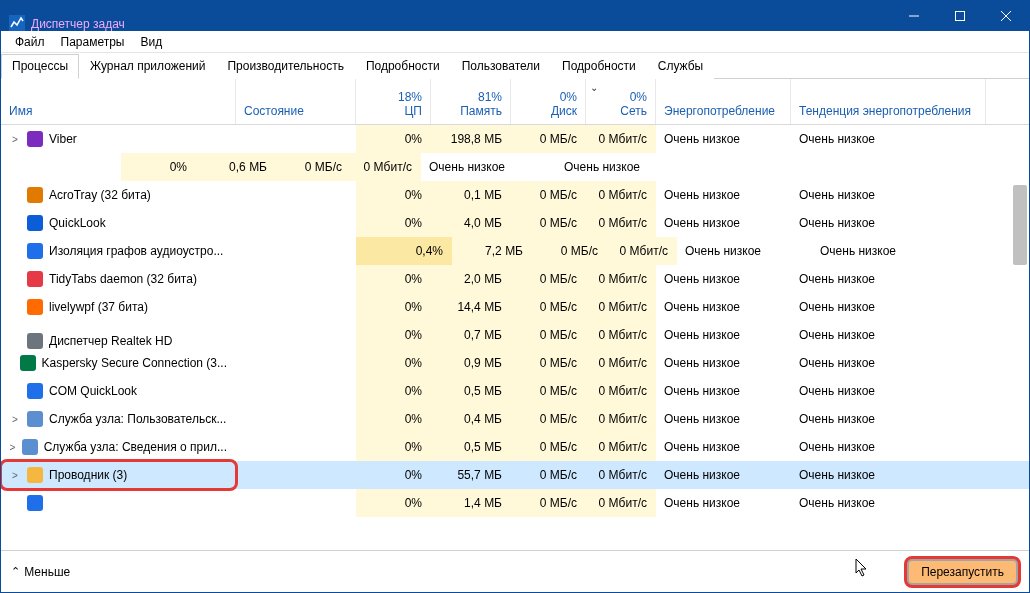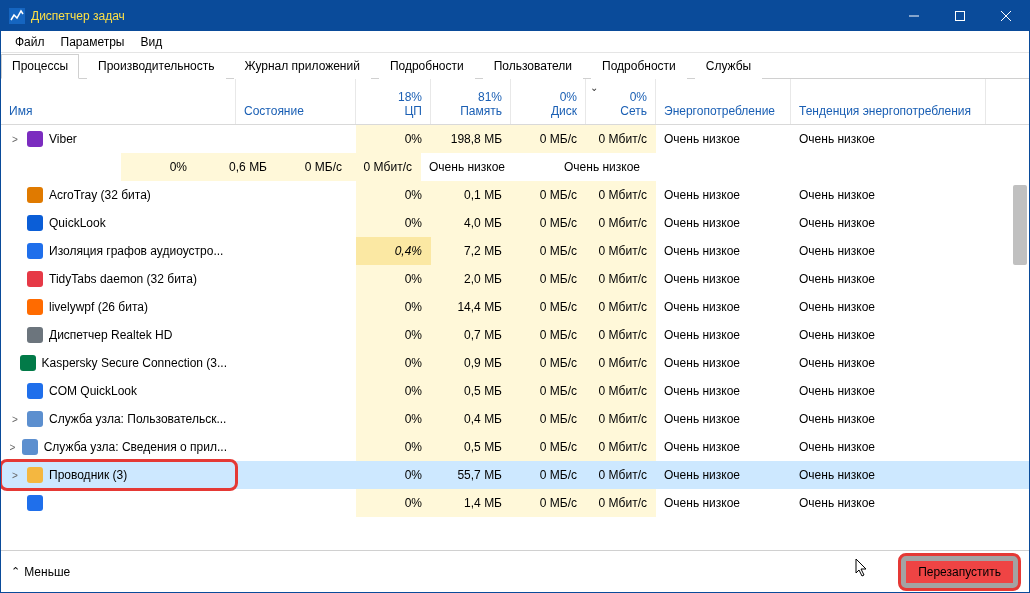--- a/index.html
+++ b/index.html
@@ -1,24 +1,24 @@
 <!DOCTYPE html>
 <html><head>
 <meta charset="utf-8">
 <style>
 * { box-sizing: border-box; margin: 0; padding: 0; font-family: "Segoe UI", Tahoma, sans-serif; font-size: 12px; }
 html, body { width: 1030px; height: 593px; background: #fff; overflow: hidden; }
 .window { width: 1030px; height: 593px; display: flex; flex-direction: column; border: 1px solid #0a4b9a; }
-.titlebar { height: 30px; background: #0a4b9a; color: #fde047; display: flex; align-items: center; padding-left: 8px; }
+.titlebar { height: 30px; background: #0a4b9a; color: #f0abfc; display: flex; align-items: flex-end; padding-left: 8px; }
 .titlebar .icon { width: 16px; height: 16px; margin-right: 6px; display: flex; align-items: center; justify-content: center; }
 .titlebar .caption { flex: 1; font-size: 12px; }
 .winbtn { width: 46px; height: 30px; display: flex; align-items: center; justify-content: center; color: #fff; }
 .menubar { height: 22px; display: flex; align-items: center; padding: 0 6px; border-bottom: 1px solid #e5e5e5; }
 .menubar span { padding: 2px 8px; color: #000; }
-.tabs { height: 26px; display: flex; border-bottom: 1px solid #d0d0d0; background: #fff; gap: 8px; }
+.tabs { height: 26px; display: flex; border-bottom: 1px solid #d0d0d0; background: #fff; }
 .tab { padding: 4px 10px; border: 1px solid transparent; position: relative; top: 1px; background: #fff; color: #000; }
 .tab.active { border: 1px solid #d0d0d0; border-bottom: 1px solid #fff; }
 .headerrow { display: flex; border-bottom: 1px solid #d9d9d9; height: 46px; }
 .hcol { border-right: 1px solid #e8e8e8; display: flex; flex-direction: column; justify-content: flex-end; padding: 0 8px 6px 8px; color: #1a5fb4; cursor: default; }
 .hcol .pct { text-align: right; }
 .hcol .lbl { text-align: right; }
 .hcol.left .lbl { text-align: left; }
 .hcol.left { justify-content: flex-end; }
 .col-name { width: 235px; }
 .col-state { width: 120px; }
@@ -38,21 +38,21 @@
 .row.selected { background: #cde8ff; }
 .row.selected .c.num { background: #cde8ff; }
 .row .name { display: flex; align-items: center; gap: 6px; overflow: hidden; white-space: nowrap; }
 .row .exp { width: 12px; display: inline-flex; justify-content: center; color: #666; font-size: 10px; }
 .row .picon { width: 16px; height: 16px; display: inline-flex; align-items: center; justify-content: center; font-size: 12px; }
 .row .c.cpu.hot { background: #fbe8a3; }
 .scrollbar { position: absolute; right: 2px; top: 60px; width: 14px; height: 80px; background: #c0c0c0; border-radius: 2px; }
 .footer { height: 42px; border-top: 1px solid #d0d0d0; display: flex; align-items: center; padding: 0 10px; gap: 8px; }
 .footer .less { display: flex; align-items: center; gap: 4px; color: #000; }
 .footer .spacer { flex: 1; }
-.footer .btn { border: 6px solid #a3a3a3; padding: 4px 12px; background: #ef4444; }
+.footer .btn { border: 3px solid #a3a3a3; padding: 4px 12px; background: #fdba74; }
 .hl-red { outline: 3px solid #e53935; outline-offset: -1px; border-radius: 6px; }
 .cursor { position: absolute; right: 160px; bottom: 14px; font-size: 16px; pointer-events: none; }
 svg { display: block; }
 </style>
 </head>
 <body>
 
 <div class="window">
 
   <div class="titlebar">
@@ -82,22 +82,22 @@
   </div>
 
   <div class="menubar">
     <span>Файл</span>
     <span>Параметры</span>
     <span>Вид</span>
   </div>
 
   <div class="tabs" id="tabs">
       <div class="tab active">Процессы</div>
+      <div class="tab">Журнал приложений</div>
       <div class="tab">Производительность</div>
-      <div class="tab">Журнал приложений</div>
       <div class="tab">Подробности</div>
       <div class="tab">Пользователи</div>
       <div class="tab">Подробности</div>
       <div class="tab">Службы</div>
     </div>
 
   <div class="headerrow">
     <div class="hcol left col-name">
         <span class="lbl">Имя</span>
       </div>
@@ -206,21 +206,21 @@
               <span class="exp"></span>
               <span class="picon">
                 <svg width="16" height="16">
                   <rect width="16" height="16" rx="3" fill="#1f6feb"></rect>
                 </svg>
               </span>
               <span>Изоляция графов аудиоустро...</span>
             </div>
           </div>
           <div class="c txt col-state" style="width:120px;"></div>
-          <div class="c num cpu col-cpu hot" style="width:75px;font-style:italic;">0,4%</div>
+          <div class="c num cpu col-cpu hot" style="width:96px;">0,4%</div>
           <div class="c num col-mem" style="width:80px;">7,2 МБ</div>
           <div class="c num col-disk" style="width:75px;">0 МБ/с</div>
           <div class="c num col-net" style="width:70px;">0 Мбит/с</div>
           <div class="c txt col-energy" style="width:135px;">Очень низкое</div>
           <div class="c txt col-etrend" style="width:195px;">Очень низкое</div>
         </div>
         <div class="row">
           <div class="c txt col-name" style="width:235px;">
             <div class="name">
               <span class="exp"></span>
@@ -242,33 +242,33 @@
         </div>
         <div class="row">
           <div class="c txt col-name" style="width:235px;">
             <div class="name">
               <span class="exp"></span>
               <span class="picon">
                 <svg width="16" height="16">
                   <rect width="16" height="16" rx="3" fill="#ff6b00"></rect>
                 </svg>
               </span>
-              <span>livelywpf (26 бита)</span>
+              <span>livelywpf (37 бита)</span>
             </div>
           </div>
           <div class="c txt col-state" style="width:120px;"></div>
           <div class="c num cpu col-cpu" style="width:75px;">0%</div>
           <div class="c num col-mem" style="width:80px;">14,4 МБ</div>
           <div class="c num col-disk" style="width:75px;">0 МБ/с</div>
           <div class="c num col-net" style="width:70px;">0 Мбит/с</div>
           <div class="c txt col-energy" style="width:135px;">Очень низкое</div>
           <div class="c txt col-etrend" style="width:195px;">Очень низкое</div>
         </div>
         <div class="row">
-          <div class="c txt col-name" style="width:235px;">
+          <div class="c txt col-name" style="width:235px;align-items:flex-end;">
             <div class="name">
               <span class="exp"></span>
               <span class="picon">
                 <svg width="16" height="16">
                   <rect width="16" height="16" rx="3" fill="#6c757d"></rect>
                 </svg>
               </span>
               <span>Диспетчер Realtek HD</span>
             </div>
           </div>

